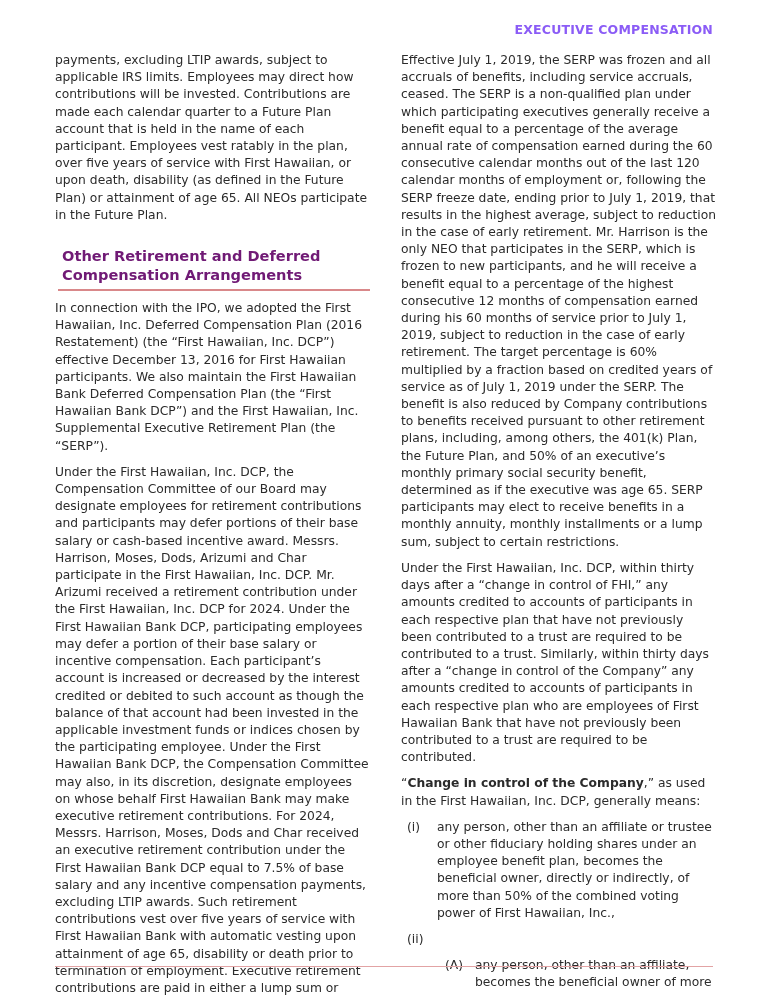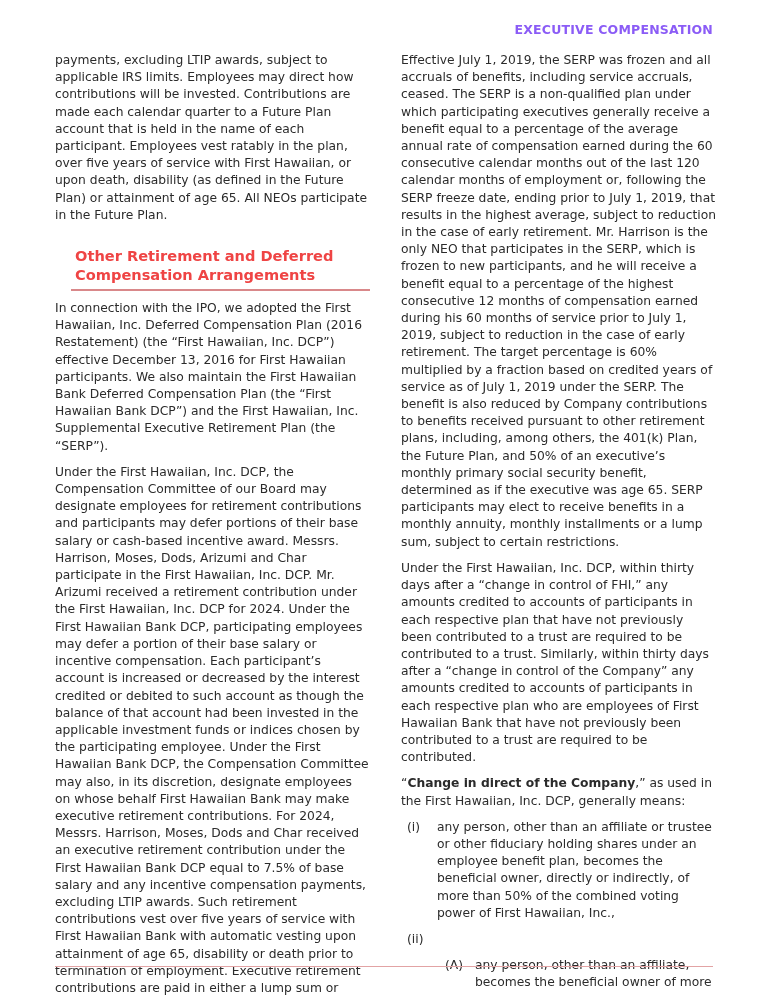--- a/index.html
+++ b/index.html
@@ -4,21 +4,21 @@
 <style>
   html, body { margin: 0; padding: 0; background: #ffffff; }
   body { width: 768px; height: 1000px; position: relative; overflow: hidden;
          font-family: "DejaVu Sans", sans-serif; color: #2b2b2b; }
   .header { position: absolute; top: 22px; right: 55px; font-size: 12.5px; font-weight: bold;
             color: #8b5cf6; letter-spacing: 0.2px; }
   .col { position: absolute; top: 52px; width: 315px; font-size: 12.3px; line-height: 17.2px; }
   .col.left { left: 55px; }
   .col.right { left: 401px; }
   p { margin: 0 0 9px 0; }
-  h2 { font-size: 14.6px; line-height: 19px; font-weight: bold; color: #ef4444; margin: 22px 0 0 16px;
+  h2 { font-size: 14.6px; line-height: 19px; font-weight: bold; color: #701a75; margin: 22px 0 0 3px;
        padding: 0 0 5px 4px; border-bottom: 2px solid #d9888a; }
   .after-h2 { margin-top: 9px; }
   .list-item { display: flex; margin: 0 0 9px 0; }
   .list-item .marker { width: 30px; flex: none; }
   .list-item .text { flex: 1; }
   .indent-1 { padding-left: 6px; }
   .indent-2 { padding-left: 44px; }
   b { font-weight: bold; }
   .footer-line { position: absolute; left: 55px; right: 55px; top: 966px; height: 1px; background: #e2a3a4; }
   .footer { position: absolute; left: 60px; right: 62px; top: 1014px; font-size: 11.5px; display: flex;
@@ -34,21 +34,21 @@
 <div class="col left">
   <p>payments, excluding LTIP awards, subject to applicable IRS limits. Employees may direct how contributions will be invested. Contributions are made each calendar quarter to a Future Plan account that is held in the name of each participant. Employees vest ratably in the plan, over five years of service with First Hawaiian, or upon death, disability (as defined in the Future Plan) or attainment of age 65. All NEOs participate in the Future Plan.</p>
   <h2>Other Retirement and Deferred Compensation Arrangements</h2>
   <p class="after-h2">In connection with the IPO, we adopted the First Hawaiian, Inc. Deferred Compensation Plan (2016 Restatement) (the “First Hawaiian, Inc. DCP”) effective December 13, 2016 for First Hawaiian participants. We also maintain the First Hawaiian Bank Deferred Compensation Plan (the “First Hawaiian Bank DCP”) and the First Hawaiian, Inc. Supplemental Executive Retirement Plan (the “SERP”).</p>
   <p>Under the First Hawaiian, Inc. DCP, the Compensation Committee of our Board may designate employees for retirement contributions and participants may defer portions of their base salary or cash-based incentive award. Messrs. Harrison, Moses, Dods, Arizumi and Char participate in the First Hawaiian, Inc. DCP. Mr. Arizumi received a retirement contribution under the First Hawaiian, Inc. DCP for 2024. Under the First Hawaiian Bank DCP, participating employees may defer a portion of their base salary or incentive compensation. Each participant’s account is increased or decreased by the interest credited or debited to such account as though the balance of that account had been invested in the applicable investment funds or indices chosen by the participating employee. Under the First Hawaiian Bank DCP, the Compensation Committee may also, in its discretion, designate employees on whose behalf First Hawaiian Bank may make executive retirement contributions. For 2024, Messrs. Harrison, Moses, Dods and Char received an executive retirement contribution under the First Hawaiian Bank DCP equal to 7.5% of base salary and any incentive compensation payments, excluding LTIP awards. Such retirement contributions vest over five years of service with First Hawaiian Bank with automatic vesting upon attainment of age 65, disability or death prior to termination of employment. Executive retirement contributions are paid in either a lump sum or annual installments, as elected by the executive.</p>
 </div>
 
 <div class="col right">
   <p>Effective July 1, 2019, the SERP was frozen and all accruals of benefits, including service accruals, ceased. The SERP is a non-qualified plan under which participating executives generally receive a benefit equal to a percentage of the average annual rate of compensation earned during the 60 consecutive calendar months out of the last 120 calendar months of employment or, following the SERP freeze date, ending prior to July 1, 2019, that results in the highest average, subject to reduction in the case of early retirement. Mr. Harrison is the only NEO that participates in the SERP, which is frozen to new participants, and he will receive a benefit equal to a percentage of the highest consecutive 12 months of compensation earned during his 60 months of service prior to July 1, 2019, subject to reduction in the case of early retirement. The target percentage is 60% multiplied by a fraction based on credited years of service as of July 1, 2019 under the SERP. The benefit is also reduced by Company contributions to benefits received pursuant to other retirement plans, including, among others, the 401(k) Plan, the Future Plan, and 50% of an executive’s monthly primary social security benefit, determined as if the executive was age 65. SERP participants may elect to receive benefits in a monthly annuity, monthly installments or a lump sum, subject to certain restrictions.</p>
   <p>Under the First Hawaiian, Inc. DCP, within thirty days after a “change in control of FHI,” any amounts credited to accounts of participants in each respective plan that have not previously been contributed to a trust are required to be contributed to a trust. Similarly, within thirty days after a “change in control of the Company” any amounts credited to accounts of participants in each respective plan who are employees of First Hawaiian Bank that have not previously been contributed to a trust are required to be contributed.</p>
-  <p><span>“</span><b>Change in direct of the Company</b><span>,” as used in the First Hawaiian, Inc. DCP, generally means:</span></p>
+  <p><span>“</span><b>Change in control of the Company</b><span>,” as used in the First Hawaiian, Inc. DCP, generally means:</span></p>
 
   <div class="list-item indent-1">
     <span class="marker">(i)</span>
     <span class="text">any person, other than an affiliate or trustee or other fiduciary holding shares under an employee benefit plan, becomes the beneficial owner, directly or indirectly, of more than 50% of the combined voting power of First Hawaiian, Inc.,</span>
   </div>
   <div class="list-item indent-1">
     <span class="marker">(ii)</span>
   </div>
   <div class="list-item indent-2">
     <span class="marker">(A)</span>

